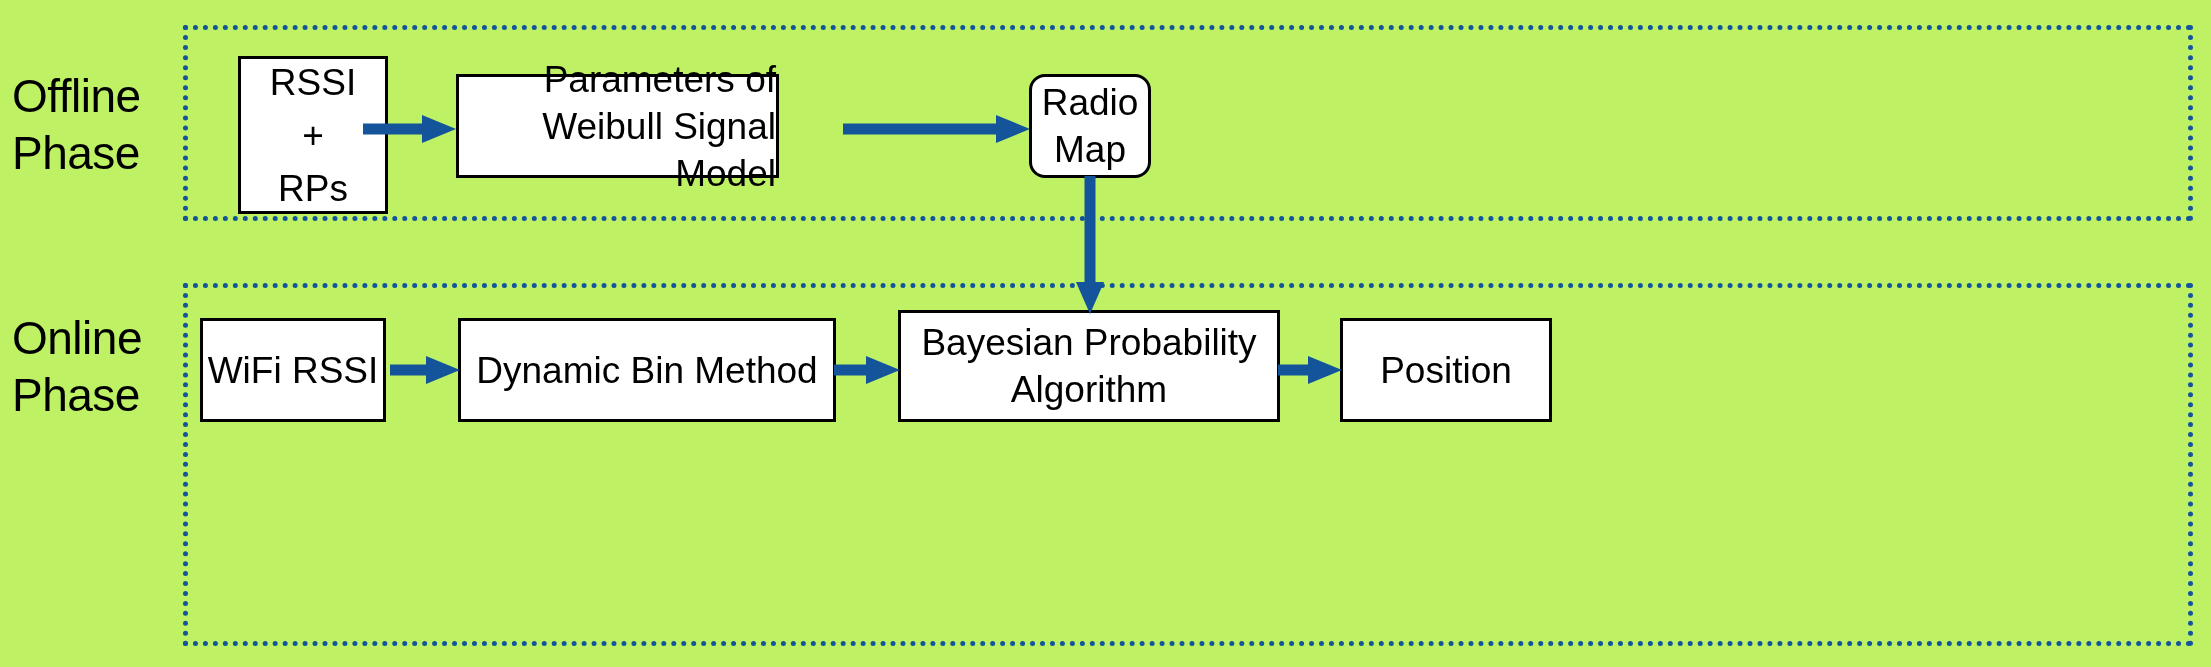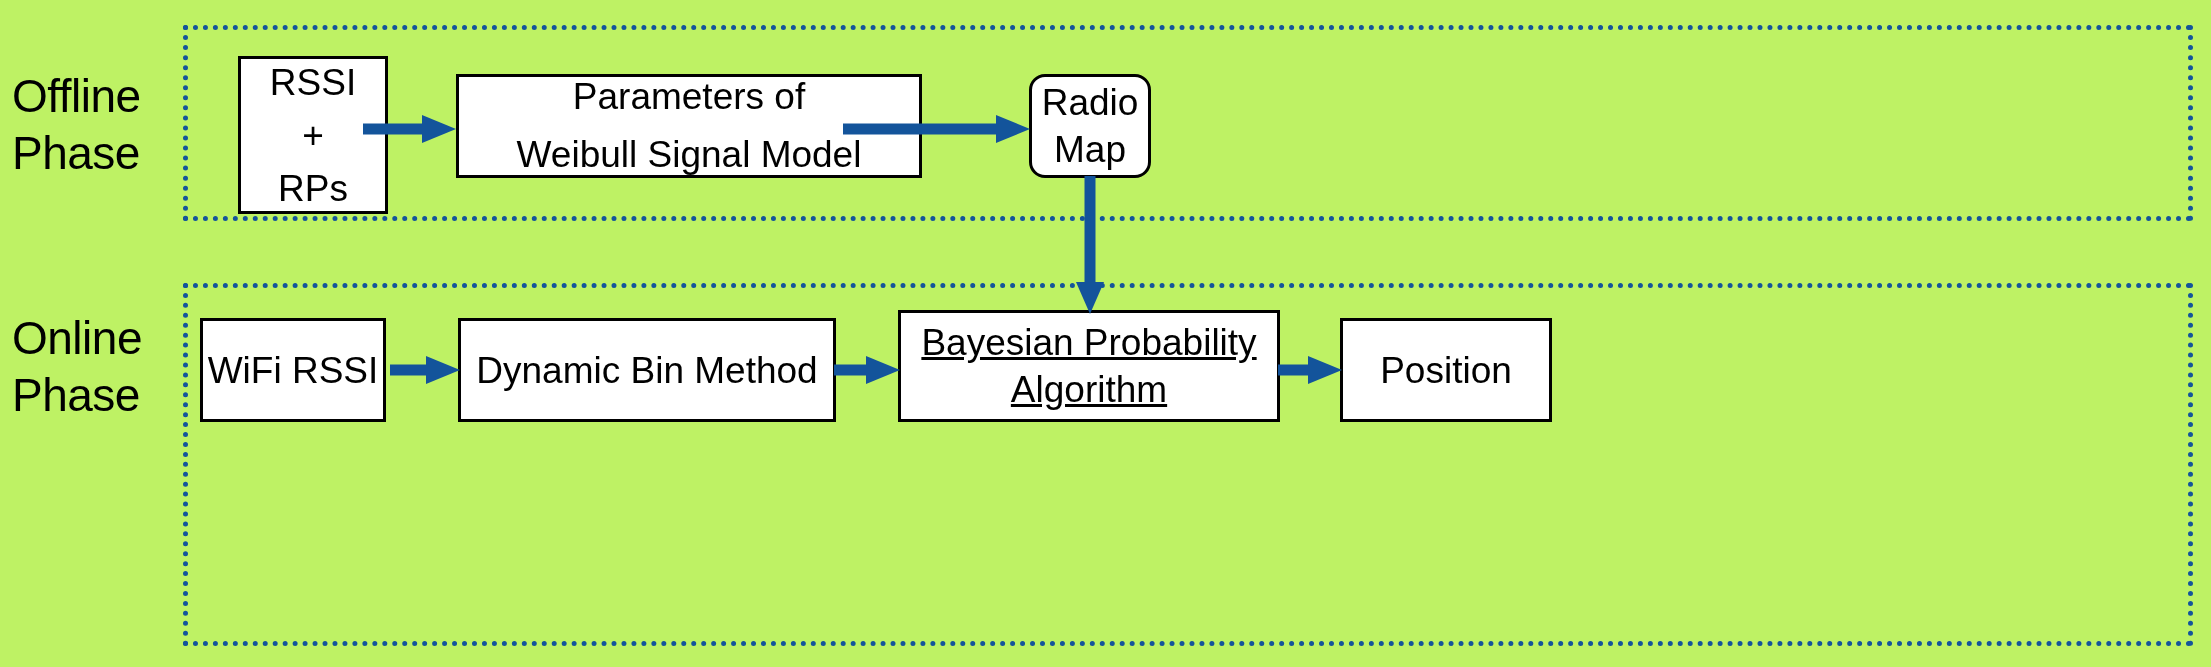--- a/index.html
+++ b/index.html
@@ -40,31 +40,31 @@
     align-items:center;
     justify-content:center;
     text-align:center;
     color:#000;
     font-family:"Liberation Sans",sans-serif;
     white-space:pre-line;
   }
 
   #box-rssi-rps{left:238px; top:56px; width:150px; height:158px;
                 font-size:37px; line-height:53px;}
-  #box-weibull {left:456px; top:74px; width:466px; height:104px;
-                font-size:37px; line-height:58px;}
+  #box-weibull {left:456px; top:74px; width:323px; height:104px;
+                font-size:37px; line-height:47px;text-align:right;}
   #box-radiomap{left:1029px; top:74px; width:122px; height:104px;
                 font-size:37px; line-height:47px;border-radius:16px;}
 
   #box-wifi    {left:200px; top:318px; width:186px; height:104px;
                 font-size:37px; line-height:47px;}
   #box-dynbin  {left:458px; top:318px; width:378px; height:104px;
                 font-size:37px; line-height:47px;}
   #box-bayes   {left:898px; top:310px; width:382px; height:112px;
-                font-size:37px; line-height:47px;text-decoration:underline;}
+                font-size:37px; line-height:47px;}
   #box-position{left:1340px;top:318px; width:212px; height:104px;
                 font-size:37px; line-height:47px;}
 
   
   .arrow{position:absolute;}
   .arrow svg{display:block;overflow:visible;}
 </style>
 </head>
 <body>
 

